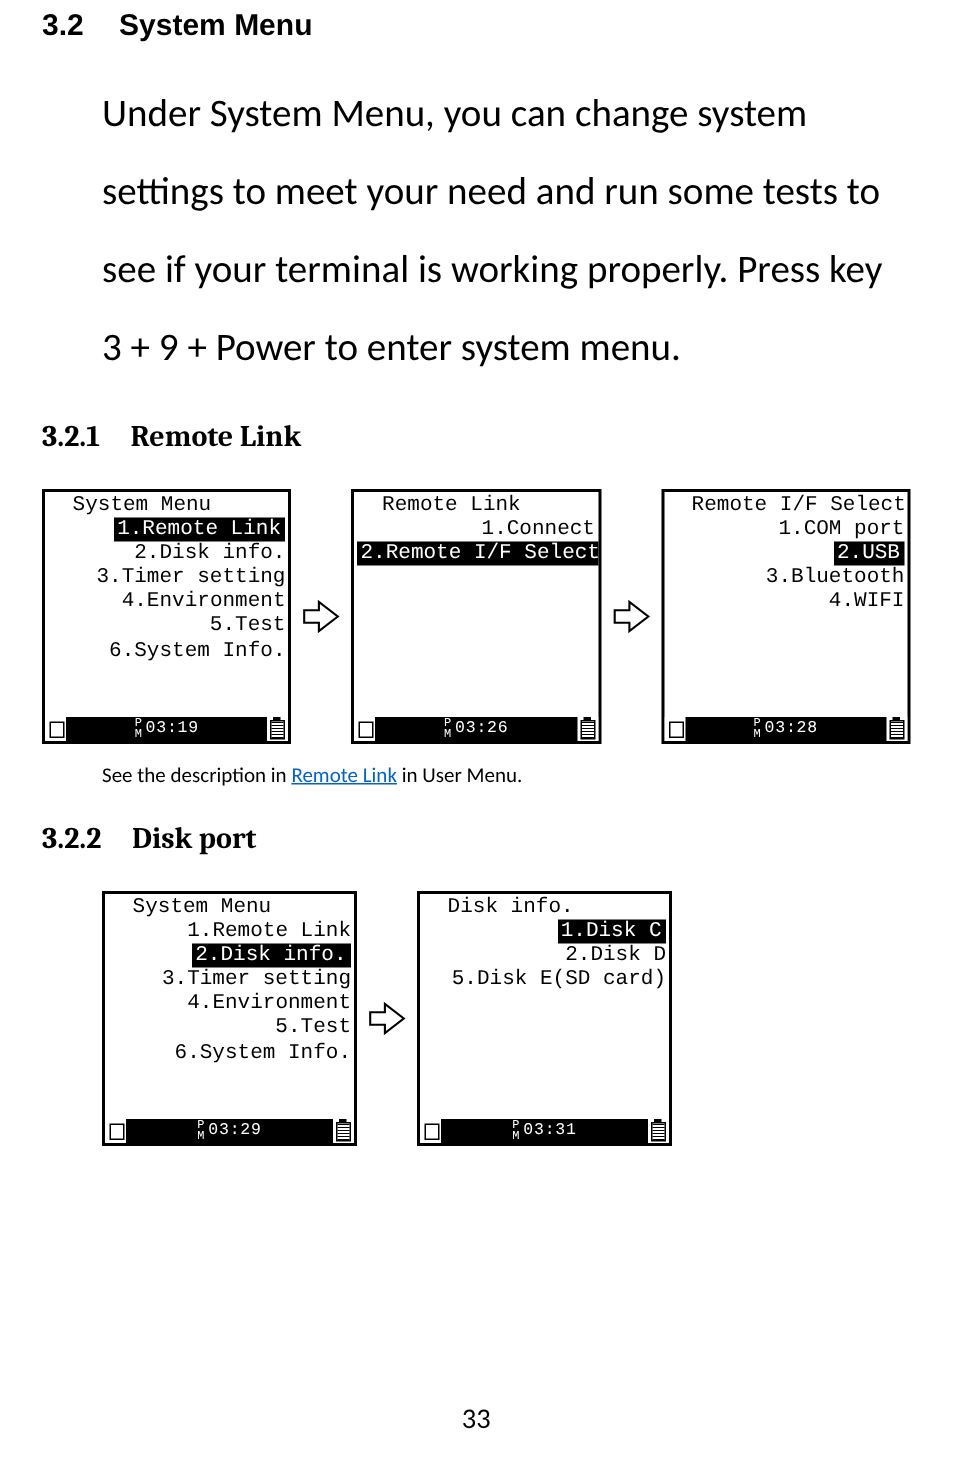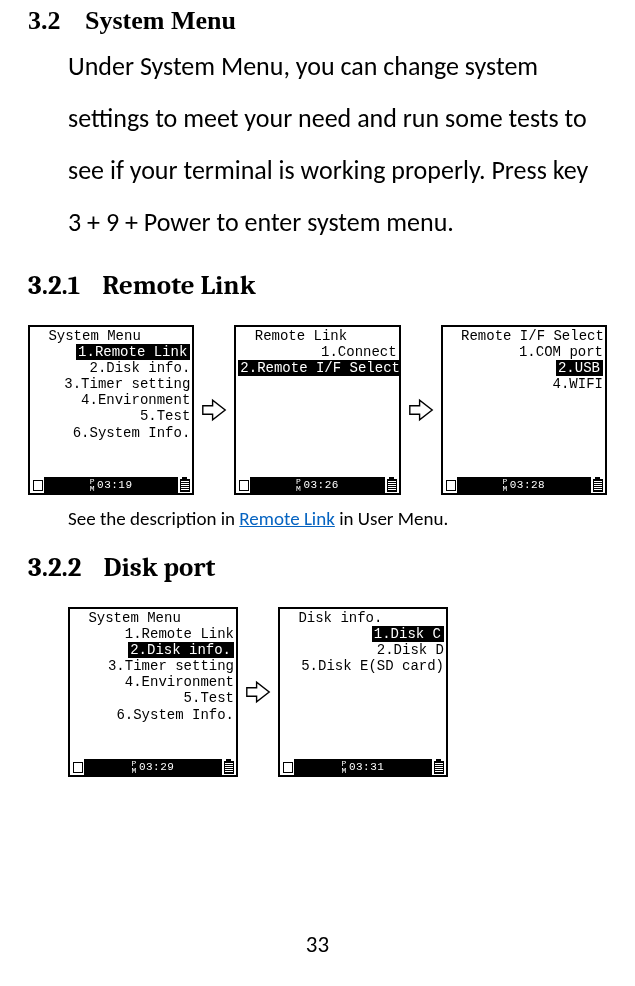--- a/index.html
+++ b/index.html
@@ -6,37 +6,37 @@
     body {
       width: 635px;
       height: 986px;
       background: #fff;
       font-family: Calibri, Arial, sans-serif;
       color: #000;
       padding: 0 28px;
       position: relative;
     }
     .h2 {
-      font-family: Liberation Serif, serif;
-      font-size: 26px;
+      font-family: Liberation Sans, sans-serif;
+      font-size: 20px;
       font-weight: bold;
       margin-top: 6px;
-      margin-bottom: 4px;
+      margin-bottom: 20px;
     }
     .h2-num { display: inline-block; margin-right: 18px; }
     .body-text {
       font-size: 26px;
       line-height: 2.0;
       margin-left: 40px;
       margin-bottom: 22px;
       margin-right: 10px;
     }
     .h3 {
       font-family: Cambria, Georgia, serif;
-      font-size: 27px;
+      font-size: 20px;
       font-weight: bold;
       margin-top: 10px;
       margin-bottom: 24px;
     }
     .h3-num { display: inline-block; margin-right: 16px; }
     .screens-row {
       display: flex;
       align-items: center;
       gap: 6px;
       margin-left: 0;
@@ -128,35 +128,35 @@
       line-height: 7px;
       margin-right: 2px;
       vertical-align: middle;
     }
     .arrow {
       width: 28px; height: 28px;
       flex-shrink: 0;
     }
     .arrow svg { width: 100%; height: 100%; }
     .caption {
-      font-size: 19px;
+      font-size: 14px;
       margin-left: 40px;
       margin-bottom: 22px;
     }
     .link {
       color: #0563c1;
       text-decoration: underline;
       cursor: pointer;
     }
     .page-num {
       position: absolute;
       bottom: 28px;
       left: 0; right: 0;
       text-align: center;
-      font-size: 23px;
+      font-size: 19px;
     }
   </style>
 </head>
 <body>
 
 <h2 class="h2">
   <span class="h2-num">3.2</span>
   <span>System Menu</span>
 </h2>
 
@@ -187,21 +187,21 @@
         <div class="footer-left-icon"></div>
         <div class="footer-black"><span class="pm">P<br>M</span>03:26</div>
         <div class="footer-right-icon"></div>
       </div>
     </div>
     <div class="arrow"><svg viewBox="0 0 40 40">
         <path d="M4 14 H18 V6 L36 20 L18 34 V26 H4 Z" fill="#fff" stroke="#000" stroke-width="2"></path>
       </svg></div>
     <div class="screen">
       <div class="screen-title"> Remote I/F Select</div>
-      <div class="screen-body"><div><span class="screen-line">1.COM port</span></div><div><span class="screen-line sel">2.USB</span></div><div><span class="screen-line">4.WIFI</span></div></div>
+      <div class="screen-body"><div><span class="screen-line">1.COM port</span></div><div><span class="screen-line sel">2.USB</span></div><div><span class="screen-line">3.Bluetooth</span></div><div><span class="screen-line">4.WIFI</span></div></div>
       <div class="screen-footer">
         <div class="footer-left-icon"></div>
         <div class="footer-black"><span class="pm">P<br>M</span>03:28</div>
         <div class="footer-right-icon"></div>
       </div>
     </div>
   </div>
 
 <p class="caption">
   <span>See the description in </span><a class="link">Remote Link</a><span> in User Menu.</span>

